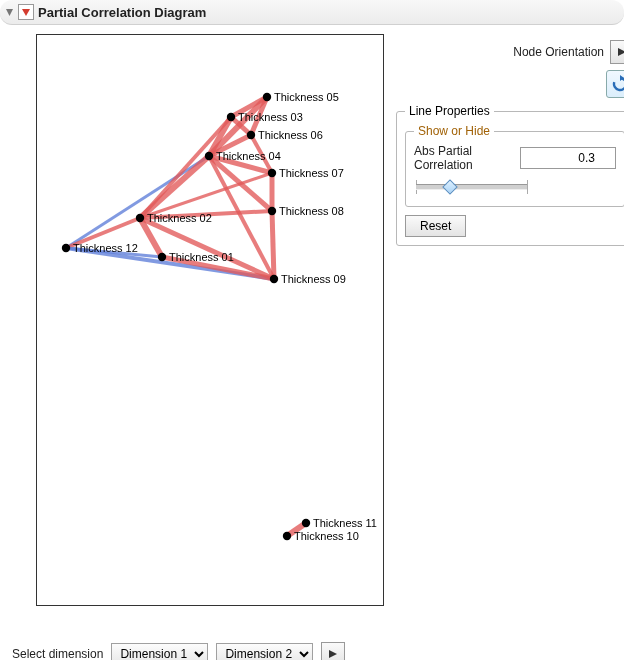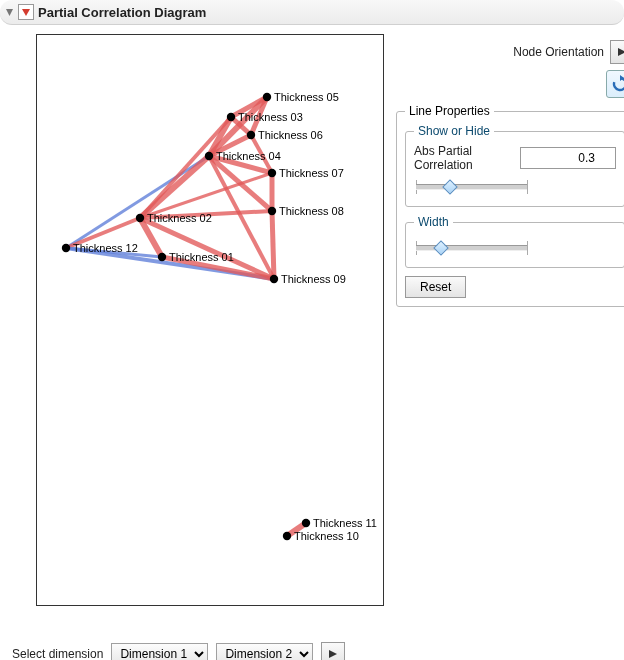--- a/index.html
+++ b/index.html
@@ -88,21 +88,21 @@
     border:1px solid #b8b8b8;
     border-radius:3px;
     margin: 0 0 8px 0;
     padding: 6px 8px 8px 8px;
   }
   fieldset > legend {
     font-size:12px;
     padding:0 4px;
     color:#000000;
   }
-  .sub-legend { font-size:12px; color:#0c4a6e;}
+  .sub-legend { font-size:12px; color:#a16207;}
   .value-box {
     width:54px; height:18px; text-align:right;
     border:1px solid #999;
     padding:1px 20px;
     font-size:12px;
   }
   .param-row {
     display:flex; align-items:center; gap:6px; margin-bottom:6px;
     justify-content:center;
   }
@@ -254,29 +254,20 @@
           </div>
           <div class="slider-wrap">
             <span class="slider-side" style="left:0"></span>
             <div class="slider-track"></div>
             <span class="slider-side" style="right:0"></span>
             <div class="slider-thumb" style="left:30%"></div>
           </div>
         </fieldset>
 
 
-        <fieldset>
-          <legend class="sub-legend">Width</legend>
-          <div class="slider-wrap">
-            <span class="slider-side" style="left:0"></span>
-              <div class="slider-track"></div>
-              <span class="slider-side" style="right:0"></span>
-            <div class="slider-thumb" style="left:22%"></div>
-          </div>
-        </fieldset>
 
 
         <button class="btn">Reset</button>
       </fieldset>
     </div>
 
     <div class="bottom-row">
       <span>Select dimension</span>
       <select><option>Dimension 1</option></select>
       <select><option>Dimension 2</option></select>

